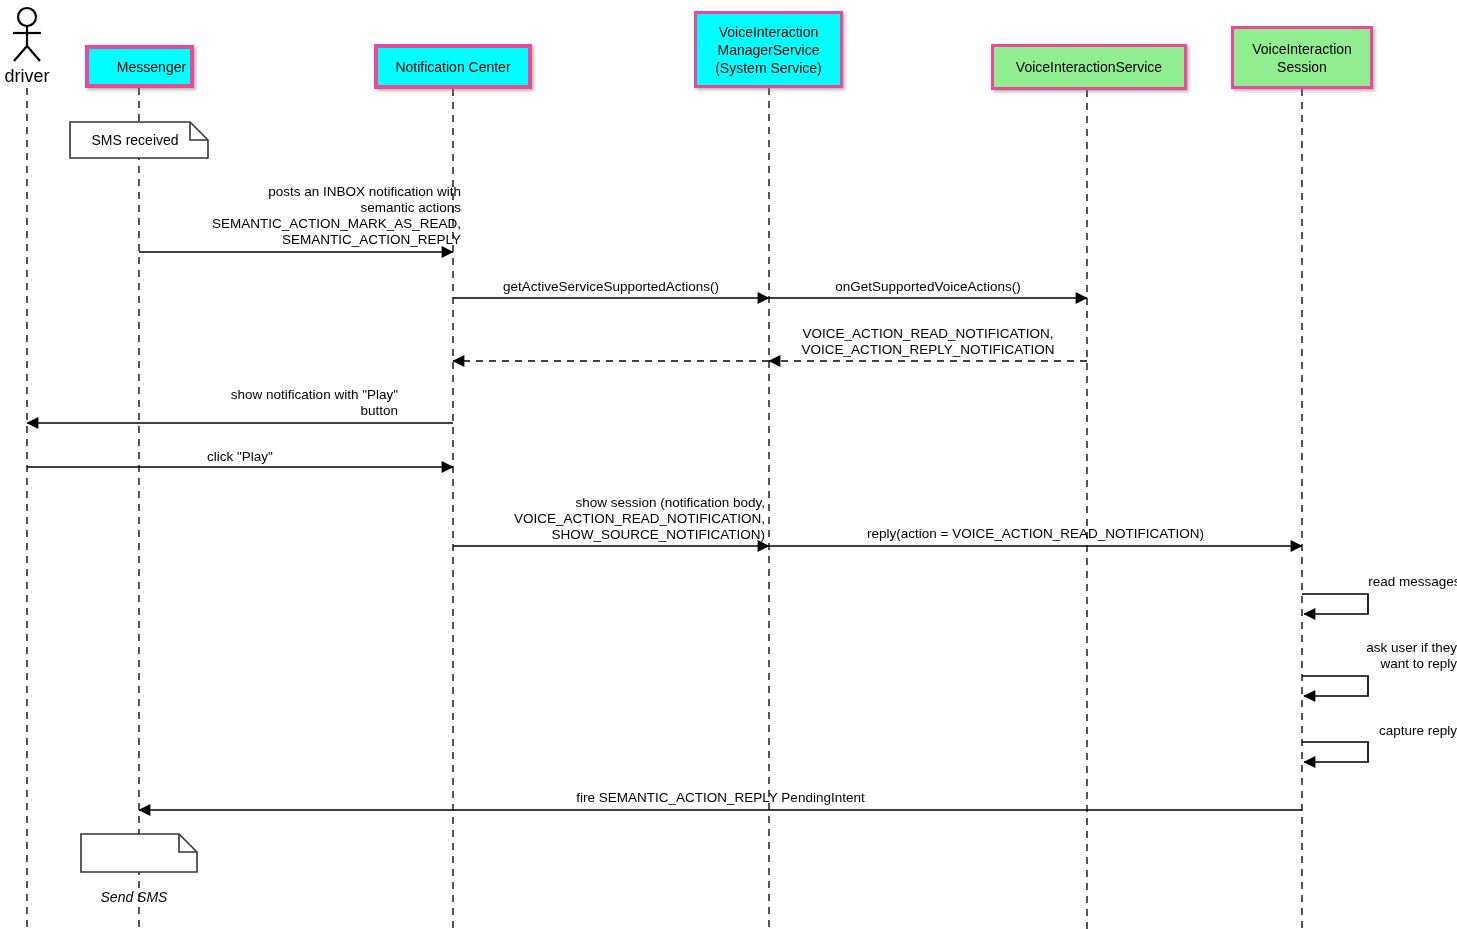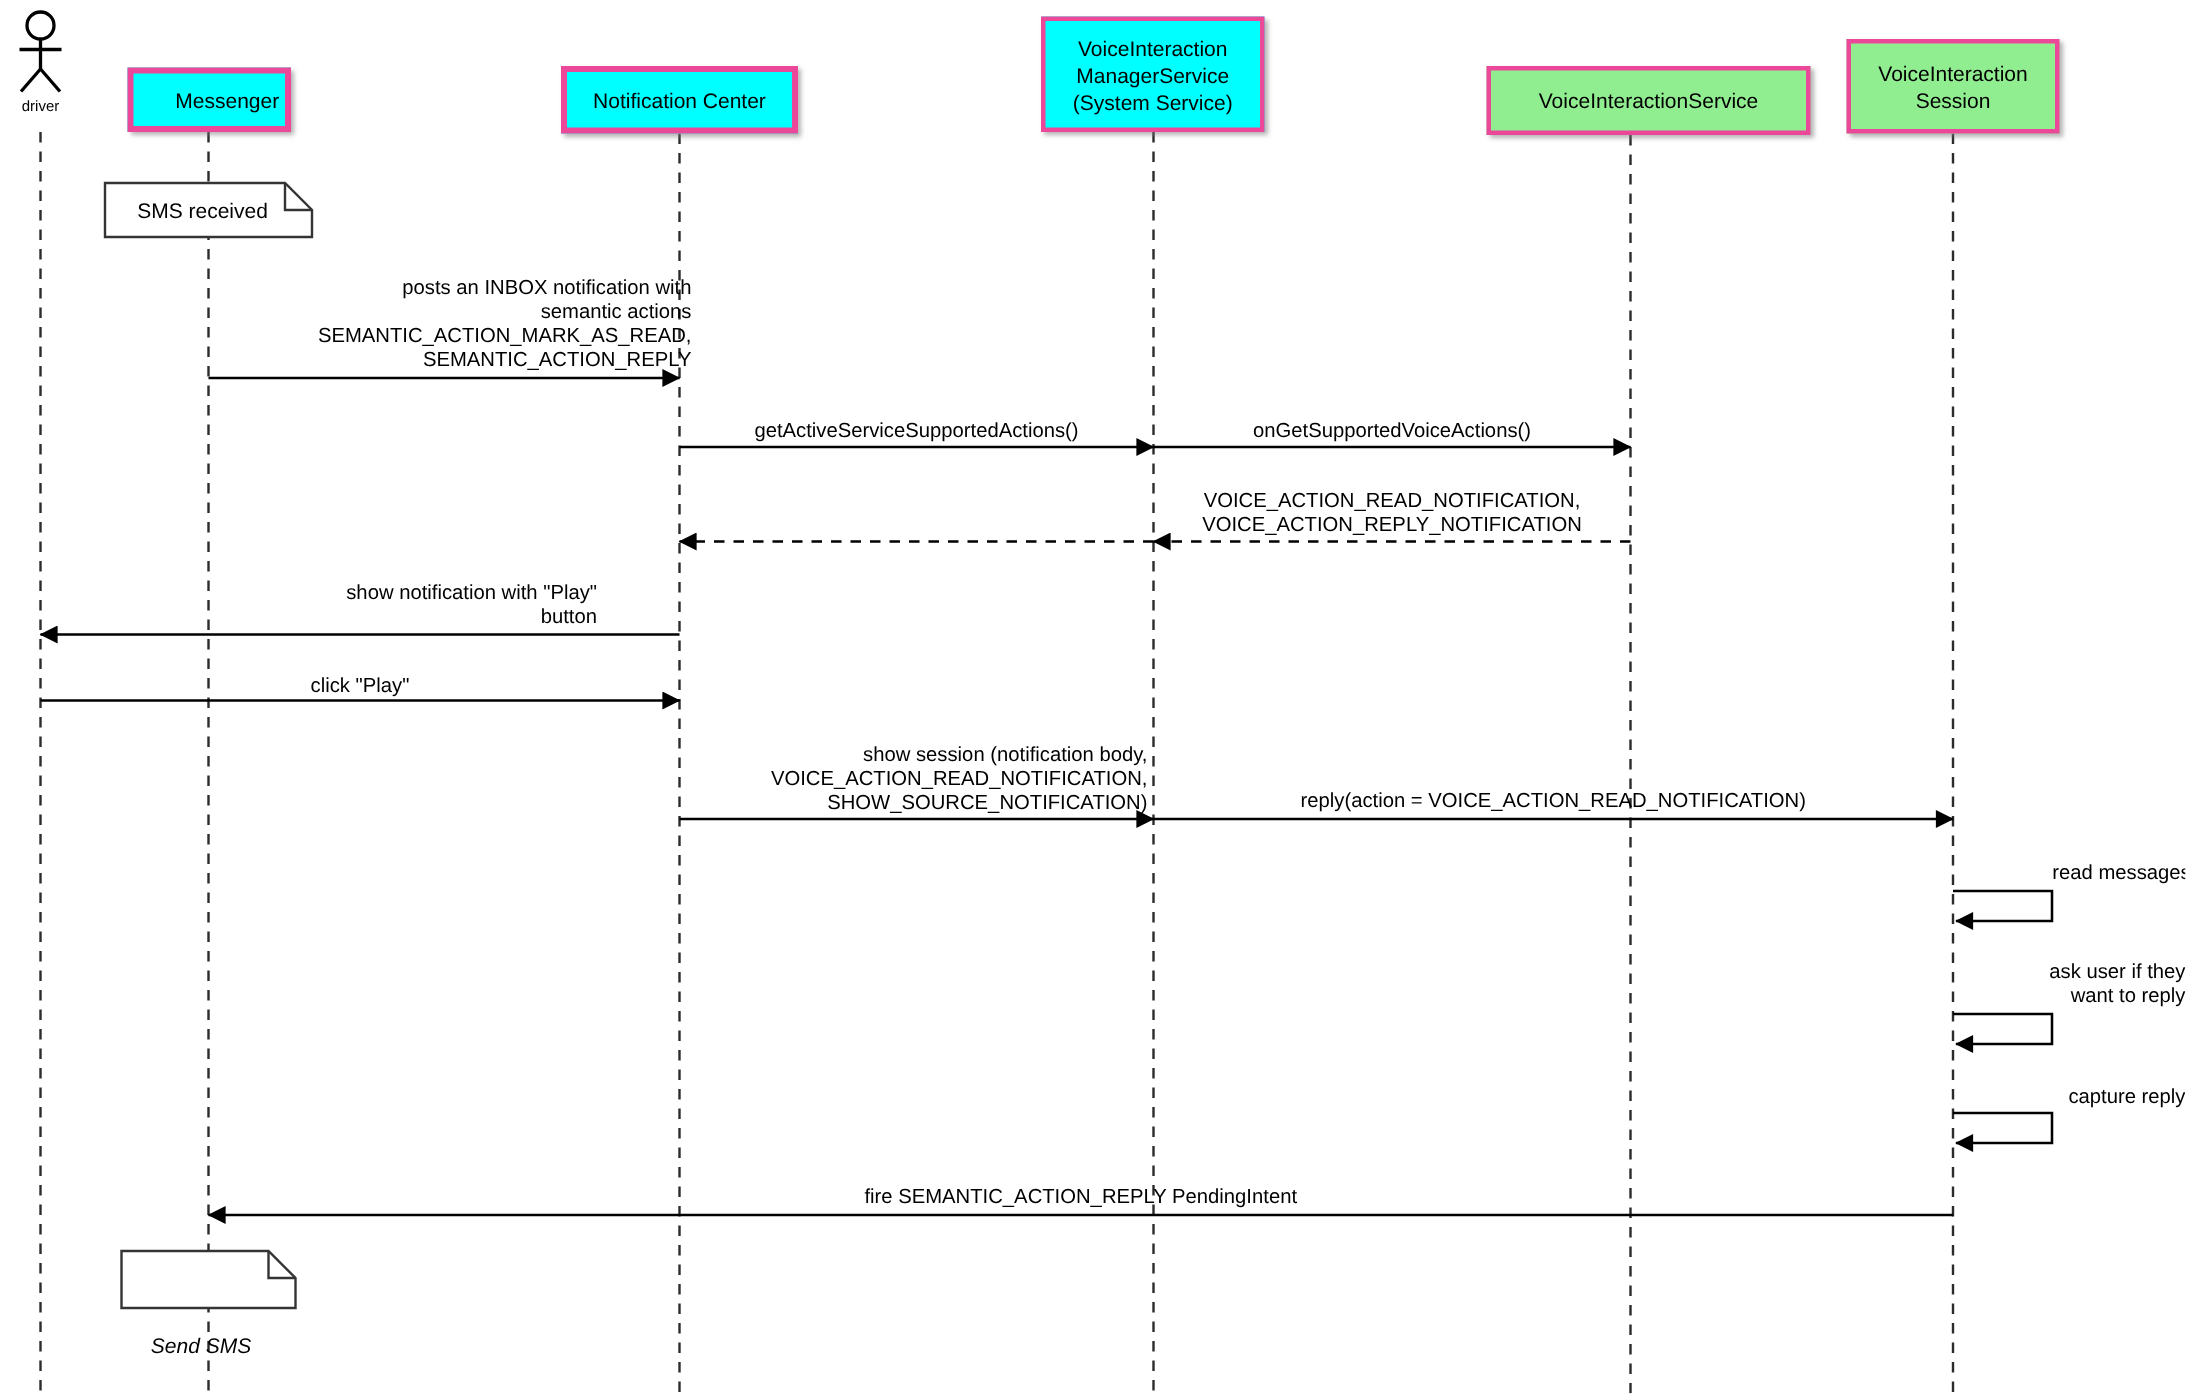--- a/index.html
+++ b/index.html
@@ -20,21 +20,21 @@
   .msg-label{
     position:absolute;font-size:13.5px;line-height:16px;white-space:pre-line;
   }
   .ta-c{text-align:center;}
   .ta-l{text-align:right;}
   .note-text{
     position:absolute;display:flex;align-items:center;justify-content:center;
     font-size:14px;text-align:center;
   }
   .actor-label{
-    position:absolute;font-size:10px;text-align:center;
+    position:absolute;font-size:18px;text-align:center;
   }
 </style>
 </head>
 <body>
 
 <div class="stage">
 
   <svg class="layer" viewBox="0 0 1457 929">
     <defs>
       <marker id="ah" viewBox="0 0 10 10" refX="9.5" refY="5" markerUnits="userSpaceOnUse" markerWidth="16" markerHeight="12" orient="auto-start-reverse">
@@ -97,21 +97,21 @@
     <span>Messenger</span>
   </div>
   <div class="participant cyan" style="left:374px;top:44px;width:158px;height:45px;">
     <span>Notification Center</span>
   </div>
   <div class="participant cyan thick" style="left:694px;top:11px;width:149px;height:77px;">
     <span>VoiceInteraction
 ManagerService
 (System Service)</span>
   </div>
-  <div class="participant green thick" style="left:991px;top:44px;width:216px;height:46px;">
+  <div class="participant green thick" style="left:991px;top:44px;width:196px;height:46px;">
     <span>VoiceInteractionService</span>
   </div>
   <div class="participant green thick" style="left:1231px;top:26px;width:142px;height:63px;">
     <span>VoiceInteraction
 Session</span>
   </div>
 
   <div class="actor-label" style="left:0px;top:66px;width:54px;">driver</div>
 
   <div class="note-text" style="left:70px;top:122px;width:130px;height:36px;">SMS received</div>

